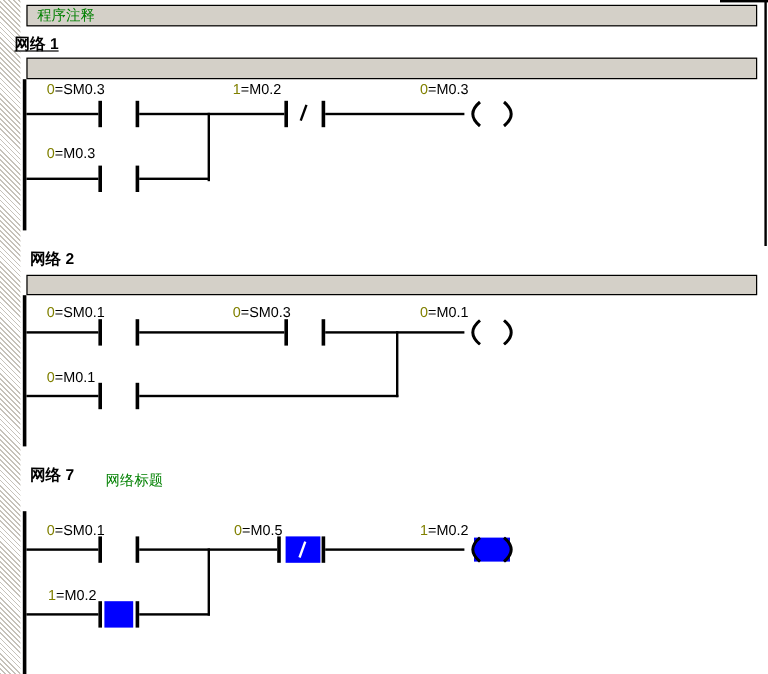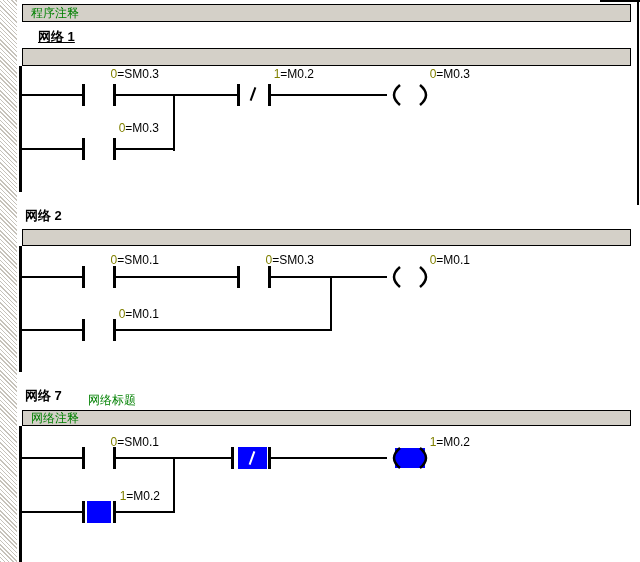--- a/index.html
+++ b/index.html
@@ -4,21 +4,21 @@
 <style>
   html,body{margin:0;padding:0;background:#fff;}
   .screen{position:relative;width:640px;height:562px;background:#fff;overflow:hidden;
           font-family:"Liberation Sans",sans-serif;}
   .gutter{position:absolute;left:0;top:0;width:17px;height:562px;background:#fff;
           background-image:repeating-linear-gradient(45deg,#c6c2ba 0 1px,#fff 1px 3px);}
   .rail{position:absolute;left:19px;width:3px;background:#000;}
   .hl{position:absolute;height:2px;background:#000;}
   .vl{position:absolute;width:2px;background:#000;}
   .bar{position:absolute;width:3px;height:22px;background:#000;}
-  .lbl{position:absolute;width:120px;text-align:right;font-size:12px;color:#000;white-space:pre;}
+  .lbl{position:absolute;width:120px;text-align:left;font-size:12px;color:#000;white-space:pre;}
   .lbl .v{color:var(--status_prefix,#808000);}
   .nbar{position:absolute;left:22px;width:609px;background:var(--bar_fill,#d4d0c8);
         border:1.5px solid #000;box-sizing:border-box;font-size:12px;
         display:flex;align-items:center;padding-left:8px;}
   .gtext{color:var(--comment_green,#008000);}
   .ntitle{position:absolute;font-weight:bold;font-size:13px;color:#000;white-space:pre;}
   .nsub{position:absolute;font-size:12px;white-space:pre;}
   .slash{position:absolute;width:2px;height:14px;background:#000;transform:rotate(20deg);}
   .slash.w{background:#fff;}
   .ebox{position:absolute;background:var(--energized,#0000ff);}
@@ -30,21 +30,21 @@
 
 <div class="screen">
   <div class="gutter"></div>
   <div class="edge" style="left:600px;top:0;width:40px;height:2px;"></div>
   <div class="edge" style="left:637px;top:0;width:2px;height:205px;"></div>
 
   <div class="nbar" style="top:4px;height:18px;">
     <span class="gtext">程序注释</span>
   </div>
 
-  <div class="ntitle" style="left:38px;top:28px;text-decoration:underline;">网络 1</div>
+  <div class="ntitle" style="left:12px;top:28px;text-decoration:underline;">网络 1</div>
   <div class="nbar" style="top:48px;height:18px;"></div>
   <div class="rail" style="top:66px;height:126px;"></div>
 
   <div class="lbl" style="left:39px;top:67px;"><span class="v">0</span><span>=SM0.3</span></div>
   <div class="lbl" style="left:194px;top:67px;"><span class="v">1</span><span>=M0.2</span></div>
   <div class="lbl" style="left:350px;top:67px;"><span class="v">0</span><span>=M0.3</span></div>
 
   <div class="hl" style="left:22px;top:94px;width:60px;"></div>
   <div class="bar" style="left:82px;top:84px;"></div>
   <div class="bar" style="left:113px;top:84px;"></div>
@@ -87,26 +87,24 @@
 
   <div class="vl" style="left:330px;top:276px;height:55px;"></div>
   <div class="lbl" style="left:39px;top:307px;"><span class="v">0</span><span>=M0.1</span></div>
   <div class="hl" style="left:22px;top:329px;width:60px;"></div>
   <div class="bar" style="left:82px;top:319px;"></div>
   <div class="bar" style="left:113px;top:319px;"></div>
   <div class="hl" style="left:116px;top:329px;width:216px;"></div>
 
   <div class="ntitle" style="left:25px;top:387px;">网络 7</div>
   <div class="nsub gtext" style="left:88px;top:392px;">网络标题</div>
-  <div class="nbar" style="top:410px;height:16px;">
-    <span class="gtext">网络注释</span>
-  </div>
   <div class="rail" style="top:426px;height:136px;"></div>
 
   <div class="lbl" style="left:39px;top:435px;"><span class="v">0</span><span>=SM0.1</span></div>
+  <div class="lbl" style="left:195px;top:435px;"><span class="v">0</span><span>=M0.5</span></div>
   <div class="lbl" style="left:350px;top:435px;"><span class="v">1</span><span>=M0.2</span></div>
 
   <div class="hl" style="left:22px;top:457px;width:60px;"></div>
   <div class="bar" style="left:82px;top:447px;"></div>
   <div class="bar" style="left:113px;top:447px;"></div>
   <div class="hl" style="left:116px;top:457px;width:115px;"></div>
   <div class="bar" style="left:231px;top:447px;"></div>
   <div class="ebox" style="left:238px;top:447px;width:29px;height:22px;"></div>
   <div class="slash w" style="left:251px;top:451px;"></div>
   <div class="bar" style="left:268px;top:447px;"></div>

